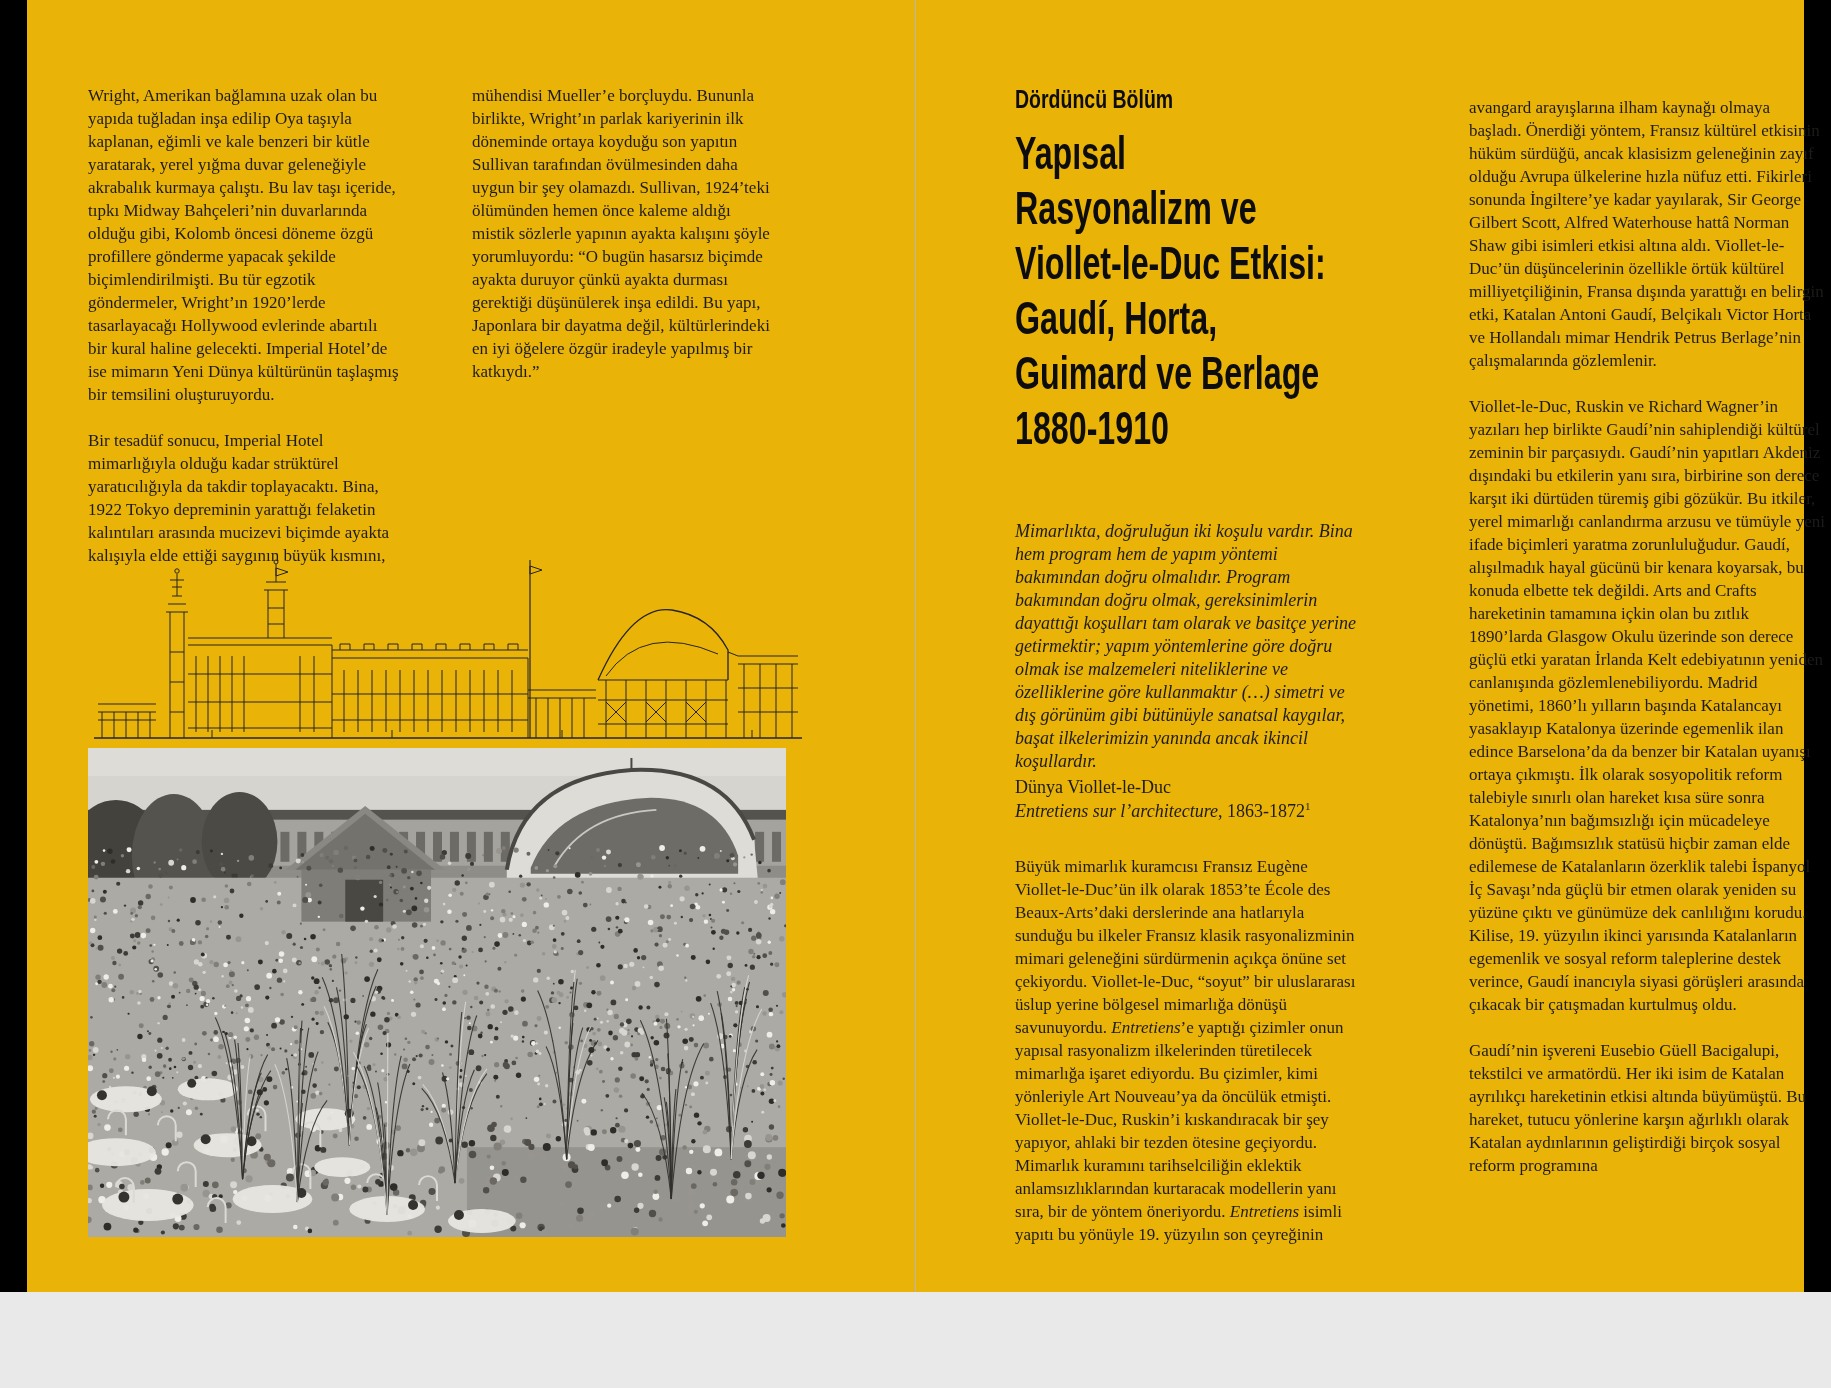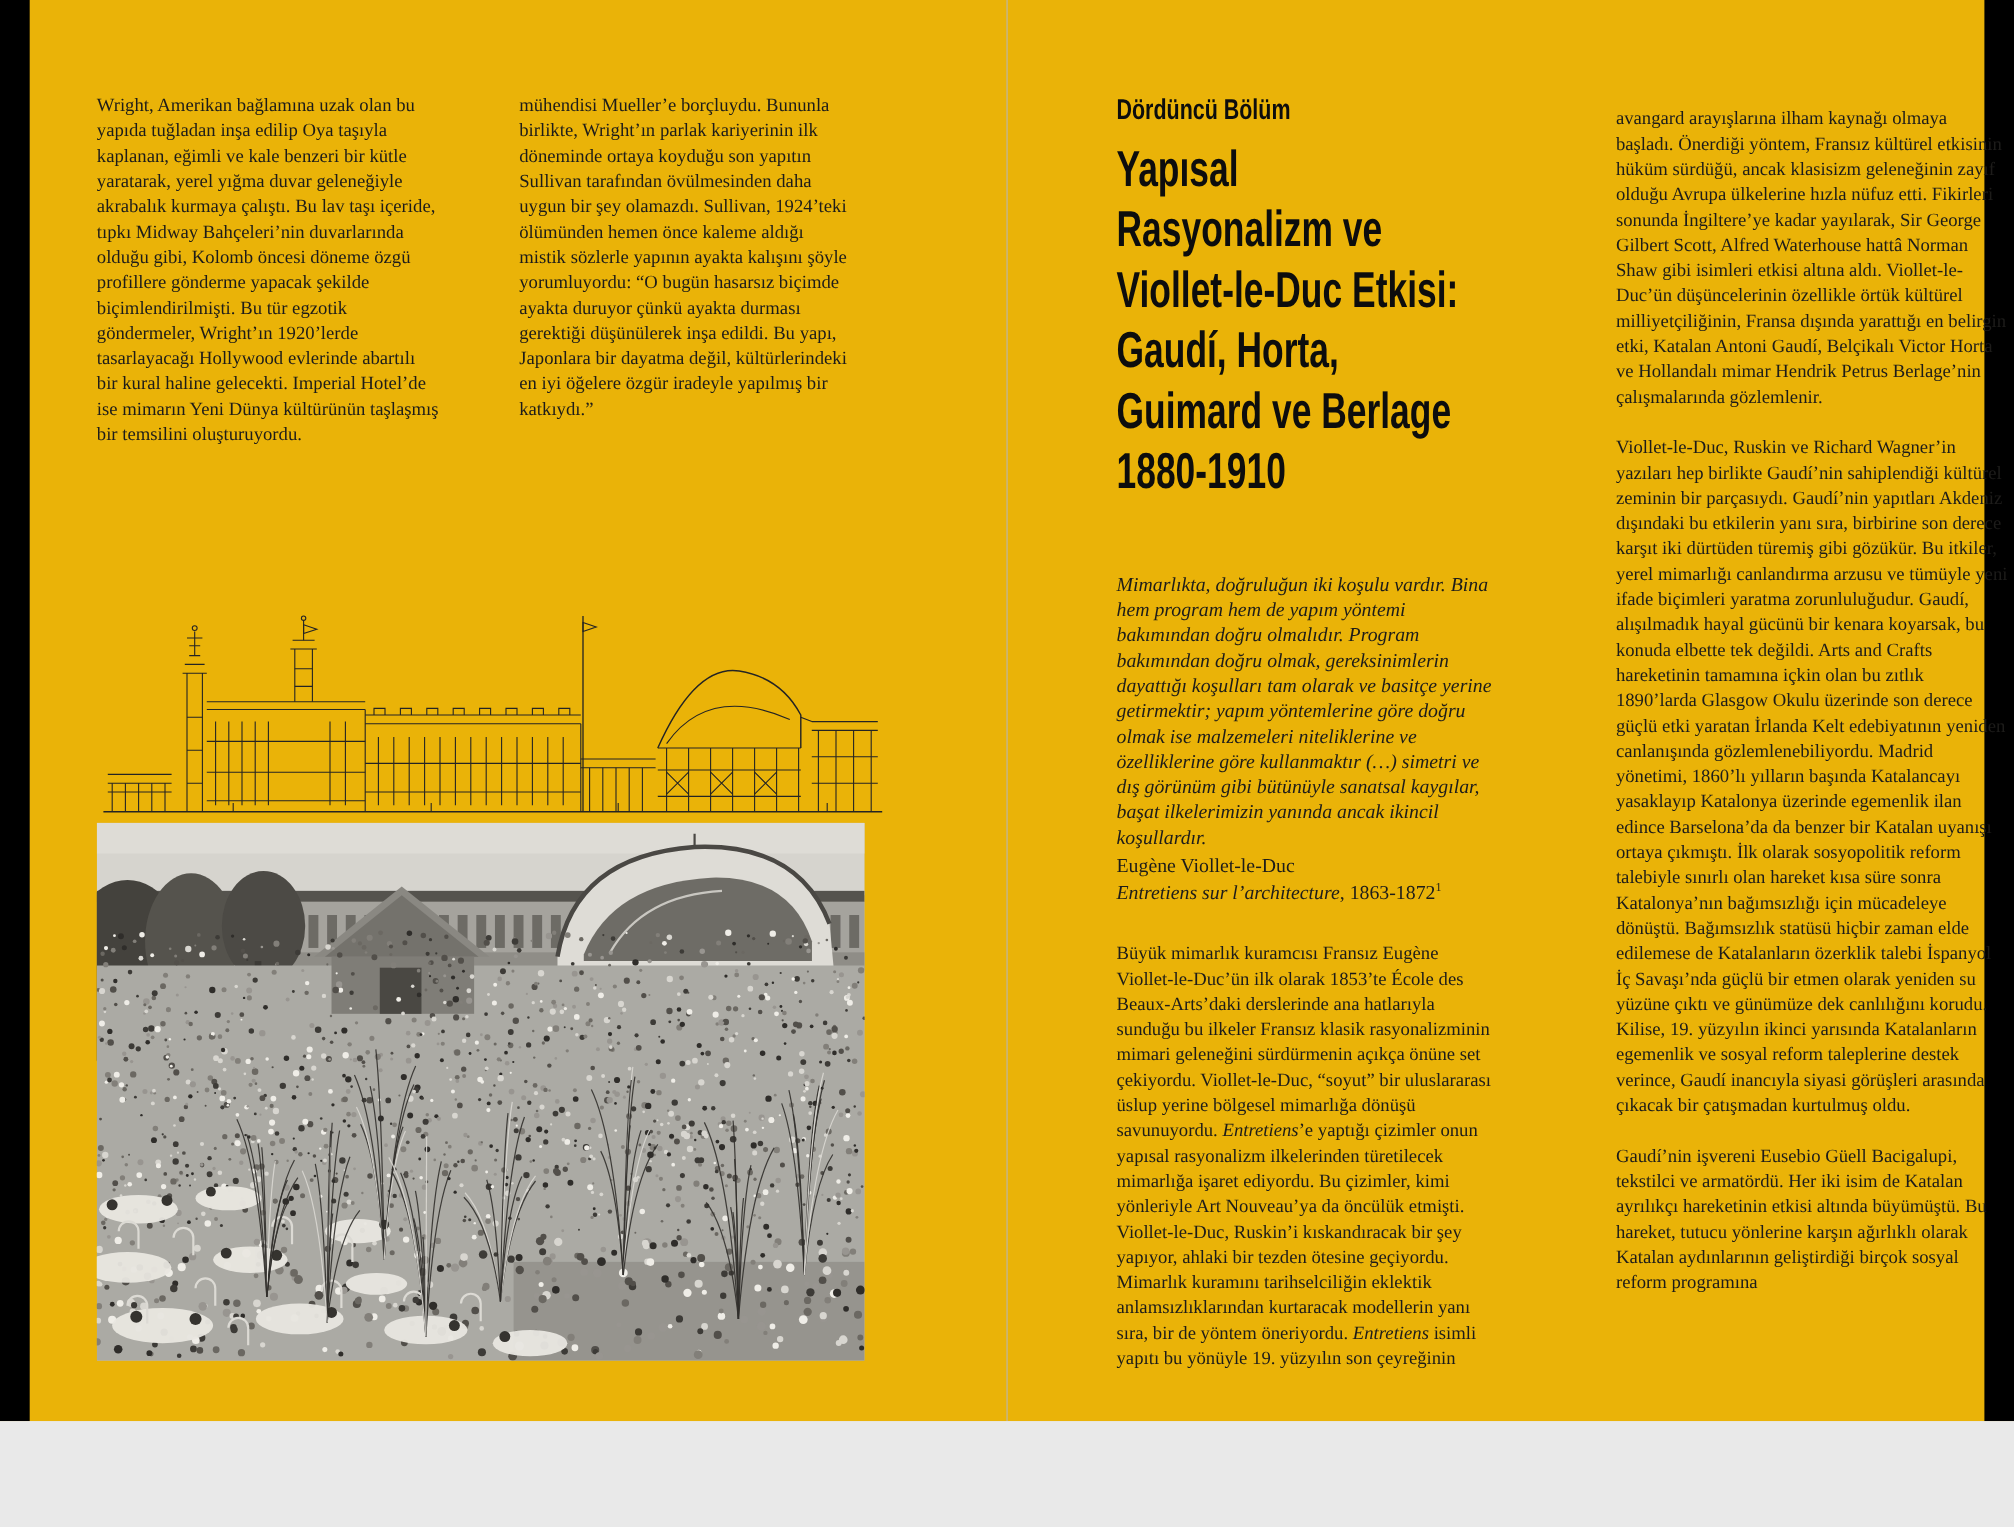--- a/index.html
+++ b/index.html
@@ -58,20 +58,21 @@
 
 <div class="spread">
 
   <div class="edge-bar edge-left"></div>
   <div class="edge-bar edge-right"></div>
   <div class="gutter"></div>
 
   <section class="page">
     <div class="col col-l1">
         <p>Wright, Amerikan bağlamına uzak olan bu yapıda tuğladan inşa edilip Oya taşıyla kaplanan, eğimli ve kale benzeri bir kütle yaratarak, yerel yığma duvar geleneğiyle akrabalık kurmaya çalıştı. Bu lav taşı içeride, tıpkı Midway Bahçeleri’nin duvarlarında olduğu gibi, Kolomb öncesi döneme özgü profillere gönderme yapacak şekilde biçimlendirilmişti. Bu tür egzotik göndermeler, Wright’ın 1920’lerde tasarlayacağı Hollywood evlerinde abartılı bir kural haline gelecekti. Imperial Hotel’de ise mimarın Yeni Dünya kültürünün taşlaşmış bir temsilini oluşturuyordu.</p>
+        <p>Bir tesadüf sonucu, Imperial Hotel mimarlığıyla olduğu kadar strüktürel yaratıcılığıyla da takdir toplayacaktı. Bina, 1922 Tokyo depreminin yarattığı felaketin kalıntıları arasında mucizevi biçimde ayakta kalışıyla elde ettiği saygının büyük kısmını,</p>
       </div>
     <div class="col col-l2">
         <p>mühendisi Mueller’e borçluydu. Bununla birlikte, Wright’ın parlak kariyerinin ilk döneminde ortaya koyduğu son yapıtın Sullivan tarafından övülmesinden daha uygun bir şey olamazdı. Sullivan, 1924’teki ölümünden hemen önce kaleme aldığı mistik sözlerle yapının ayakta kalışını şöyle yorumluyordu: “O bugün hasarsız biçimde ayakta duruyor çünkü ayakta durması gerektiği düşünülerek inşa edildi. Bu yapı, Japonlara bir dayatma değil, kültürlerindeki en iyi öğelere özgür iradeyle yapılmış bir katkıydı.”</p>
       </div>
 
 
     <svg class="drawing" viewBox="0 0 712 196" preserveAspectRatio="none">
       <g fill="none" stroke="#242424" stroke-width="1">
         <path d="M2,186 H710" stroke-width="1.4"></path>
         <path d="M6,152 H64 M6,160 H64 M6,168 H64"></path>
@@ -1808,21 +1809,21 @@
         <div>Rasyonalizm ve</div>
         <div>Viollet-le-Duc Etkisi:</div>
         <div>Gaudí, Horta,</div>
         <div>Guimard ve Berlage</div>
         <div>1880-1910</div>
       </div>
 
     <div class="epigraph">Mimarlıkta, doğruluğun iki koşulu vardır. Bina hem program hem de yapım yöntemi bakımından doğru olmalıdır. Program bakımından doğru olmak, gereksinimlerin dayattığı koşulları tam olarak ve basitçe yerine getirmektir; yapım yöntemlerine göre doğru olmak ise malzemeleri niteliklerine ve özelliklerine göre kullanmaktır (…) simetri ve dış görünüm gibi bütünüyle sanatsal kaygılar, başat ilkelerimizin yanında ancak ikincil koşullardır.</div>
 
     <div class="attribution">
-      <div>Eugène Viollet-le-Duc</div>
+      <div>Dünya Viollet-le-Duc</div>
       <div><i>Entretiens sur l’architecture</i><span>, 1863-1872</span><sup>1</sup></div>
     </div>
 
     <div class="col col-r1">
         <p>Büyük mimarlık kuramcısı Fransız Eugène Viollet-le-Duc’ün ilk olarak 1853’te École des Beaux-Arts’daki derslerinde ana hatlarıyla sunduğu bu ilkeler Fransız klasik rasyonalizminin mimari geleneğini sürdürmenin açıkça önüne set çekiyordu. Viollet-le-Duc, “soyut” bir uluslararası üslup yerine bölgesel mimarlığa dönüşü savunuyordu. <i>Entretiens</i>’e yaptığı çizimler onun yapısal rasyonalizm ilkelerinden türetilecek mimarlığa işaret ediyordu. Bu çizimler, kimi yönleriyle Art Nouveau’ya da öncülük etmişti. Viollet-le-Duc, Ruskin’i kıskandıracak bir şey yapıyor, ahlaki bir tezden ötesine geçiyordu. Mimarlık kuramını tarihselciliğin eklektik anlamsızlıklarından kurtaracak modellerin yanı sıra, bir de yöntem öneriyordu. <i>Entretiens</i> isimli yapıtı bu yönüyle 19. yüzyılın son çeyreğinin</p>
       </div>
     <div class="col col-r2">
         <p>avangard arayışlarına ilham kaynağı olmaya başladı. Önerdiği yöntem, Fransız kültürel etkisinin hüküm sürdüğü, ancak klasisizm geleneğinin zayıf olduğu Avrupa ülkelerine hızla nüfuz etti. Fikirleri sonunda İngiltere’ye kadar yayılarak, Sir George Gilbert Scott, Alfred Waterhouse hattâ Norman Shaw gibi isimleri etkisi altına aldı. Viollet-le-Duc’ün düşüncelerinin özellikle örtük kültürel milliyetçiliğinin, Fransa dışında yarattığı en belirgin etki, Katalan Antoni Gaudí, Belçikalı Victor Horta ve Hollandalı mimar Hendrik Petrus Berlage’nin çalışmalarında gözlemlenir.</p>
         <p>Viollet-le-Duc, Ruskin ve Richard Wagner’in yazıları hep birlikte Gaudí’nin sahiplendiği kültürel zeminin bir parçasıydı. Gaudí’nin yapıtları Akdeniz dışındaki bu etkilerin yanı sıra, birbirine son derece karşıt iki dürtüden türemiş gibi gözükür. Bu itkiler, yerel mimarlığı canlandırma arzusu ve tümüyle yeni ifade biçimleri yaratma zorunluluğudur. Gaudí, alışılmadık hayal gücünü bir kenara koyarsak, bu konuda elbette tek değildi. Arts and Crafts hareketinin tamamına içkin olan bu zıtlık 1890’larda Glasgow Okulu üzerinde son derece güçlü etki yaratan İrlanda Kelt edebiyatının yeniden canlanışında gözlemlenebiliyordu. Madrid yönetimi, 1860’lı yılların başında Katalancayı yasaklayıp Katalonya üzerinde egemenlik ilan edince Barselona’da da benzer bir Katalan uyanışı ortaya çıkmıştı. İlk olarak sosyopolitik reform talebiyle sınırlı olan hareket kısa süre sonra Katalonya’nın bağımsızlığı için mücadeleye dönüştü. Bağımsızlık statüsü hiçbir zaman elde edilemese de Katalanların özerklik talebi İspanyol İç Savaşı’nda güçlü bir etmen olarak yeniden su yüzüne çıktı ve günümüze dek canlılığını korudu. Kilise, 19. yüzyılın ikinci yarısında Katalanların egemenlik ve sosyal reform taleplerine destek verince, Gaudí inancıyla siyasi görüşleri arasında çıkacak bir çatışmadan kurtulmuş oldu.</p>
         <p>Gaudí’nin işvereni Eusebio Güell Bacigalupi, tekstilci ve armatördü. Her iki isim de Katalan ayrılıkçı hareketinin etkisi altında büyümüştü. Bu hareket, tutucu yönlerine karşın ağırlıklı olarak Katalan aydınlarının geliştirdiği birçok sosyal reform programına</p>

